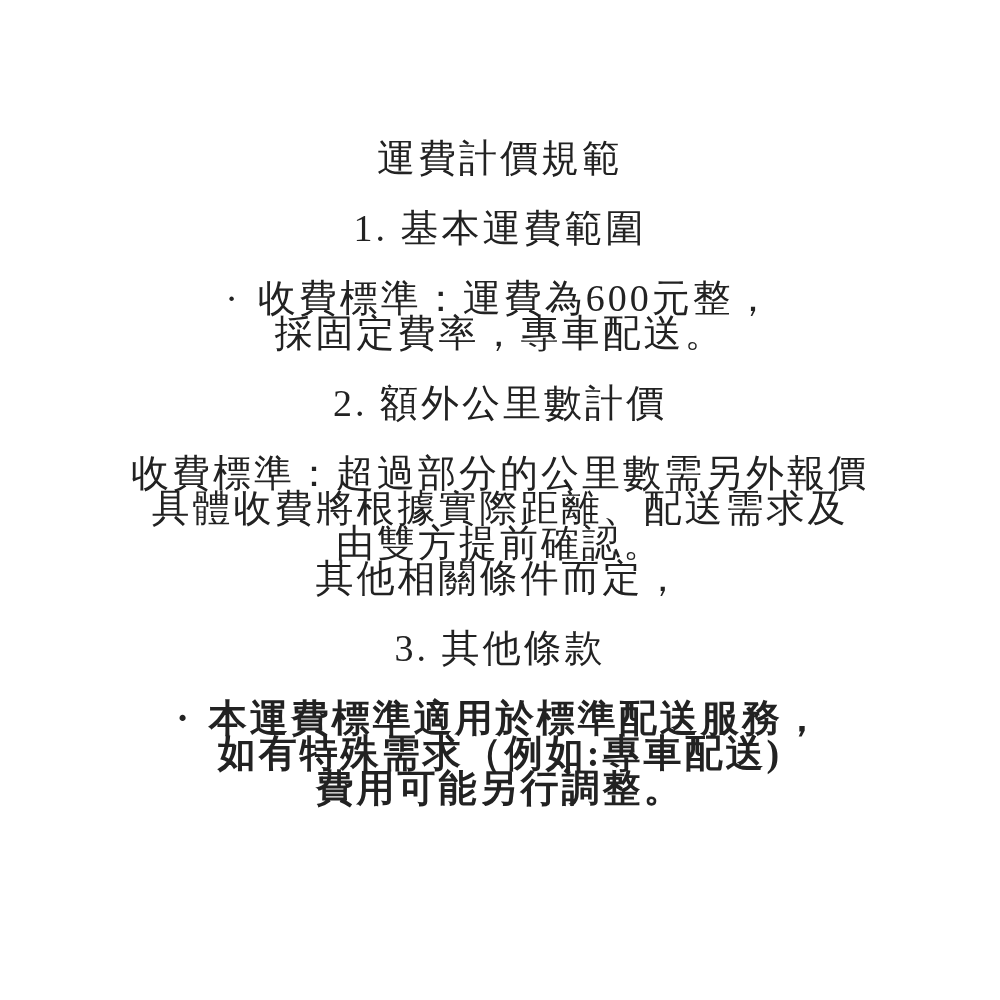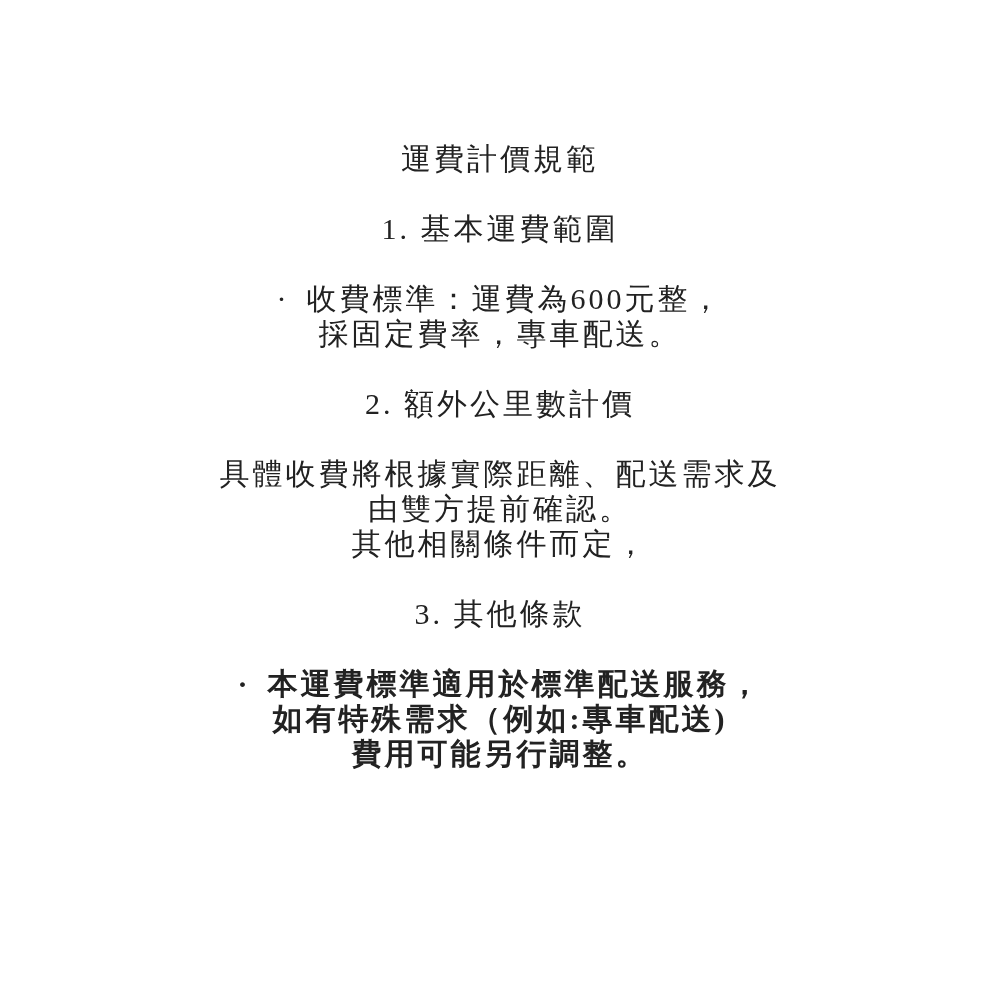--- a/index.html
+++ b/index.html
@@ -13,21 +13,21 @@
     overflow: hidden;
     font-family: "Liberation Serif", "DejaVu Serif", serif;
   }
   .doc {
     box-sizing: border-box;
     width: 1000px;
     height: 1000px;
     padding-top: 141px;
     text-align: center;
     color: #222222;
-    font-size: 30px;
+    font-size: 38px;
     line-height: 35px;
     letter-spacing: 3px;
   }
   .line {
     white-space: nowrap;
   }
   .doc-title {
     margin-bottom: 35px;
   }
   .section-heading {
@@ -55,20 +55,21 @@
 
 
   <div class="paragraph">
     <div class="line"><span class="bullet-dot">·</span><span>收費標準：運費為600元整，</span></div>
     <div class="line">採固定費率，專車配送。</div>
   </div>
 
   <div class="line section-heading">2. 額外公里數計價</div>
 
   <div class="paragraph">
+    <div class="line">收費標準：超過部分的公里數需另外報價</div>
     <div class="line">具體收費將根據實際距離、配送需求及</div>
     <div class="line">由雙方提前確認。</div>
     <div class="line">其他相關條件而定，</div>
   </div>
 
   <div class="line section-heading">3. 其他條款</div>
 
   <div class="paragraph">
     <div class="line"><span class="bullet-dot">·</span><span>本運費標準適用於標準配送服務，</span></div>
     <div class="line">如有特殊需求（例如:專車配送)</div>

